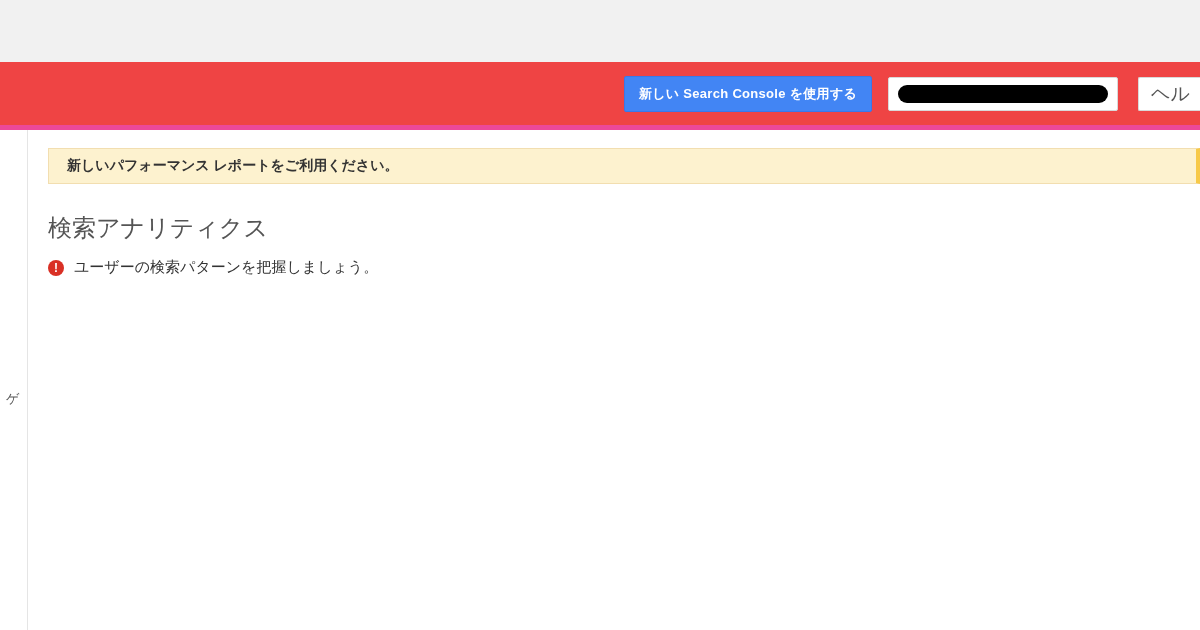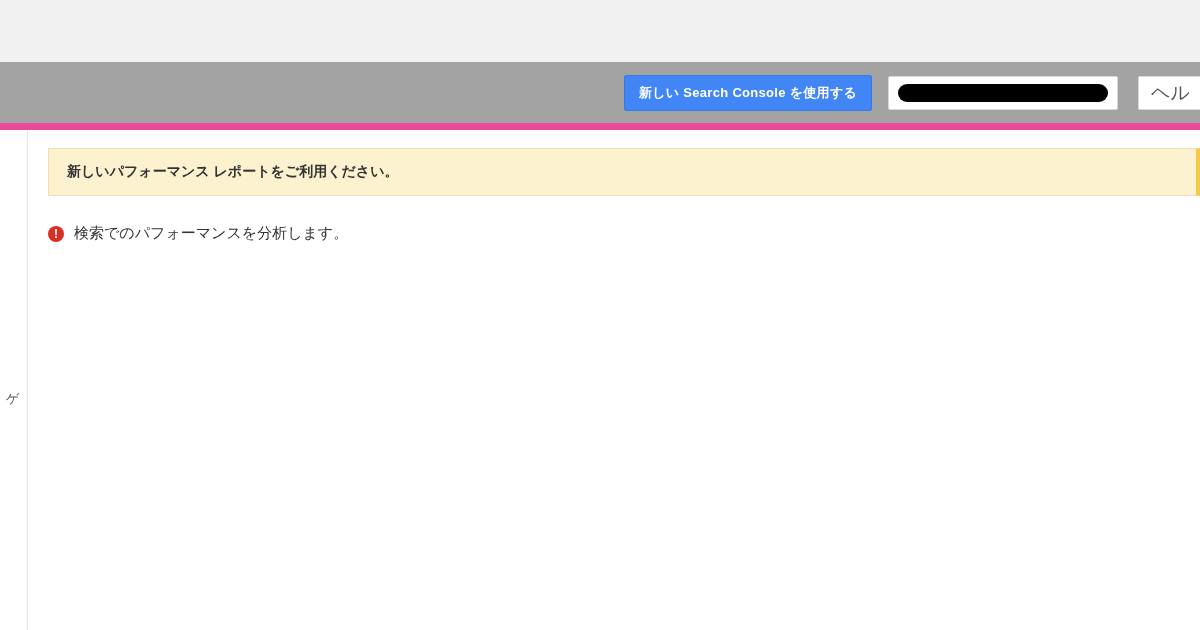--- a/index.html
+++ b/index.html
@@ -11,22 +11,22 @@
       overflow: hidden;
     }
     .top-gray-bar {
       width: 100%;
       height: 62px;
       background: #f1f1f1;
     }
     .toolbar {
       width: 100%;
       height: 68px;
-      background: #a3a3a3;
-      border-bottom: 7px solid #ec4899;
+      background: #ef4444;
+      border-bottom: 5px solid #ec4899;
       display: flex;
       align-items: center;
       justify-content: flex-end;
       padding-right: 0;
       gap: 16px;
     }
     .btn-primary {
       background: #4285f4;
       color: #fff;
       border: 1px solid #3b78e7;
@@ -84,21 +84,21 @@
       color: #555;
     }
     .main {
       flex: 1;
       padding: 18px 0 0 20px;
     }
     .notice-banner {
       background: #fdf2cf;
       border: 1px solid #f2deb0;
       border-right: 4px solid #f7c948;
-      padding: 14px 18px;
+      padding: 8px 18px;
       font-size: 14px;
       font-weight: bold;
       color: #333;
       margin-bottom: 28px;
       margin-right: 0;
     }
     .page-title {
       font-size: 24px;
       font-weight: 400;
       color: #555;
@@ -154,21 +154,22 @@
 <div class="body-wrap">
   <div class="sidebar">
     <span class="sidebar-frag">ゲ</span>
   </div>
   <div class="main">
 
     <div class="notice-banner">
       <span>新しいパフォーマンス レポートをご利用ください。</span>
     </div>
 
+    <h1 class="page-title">検索アナリティクス</h1>
 
 
     <div class="status-row">
       <span class="error-icon">!</span>
-      <span class="status-text">検索でのパフォーマンスを分析します。</span>
+      <span class="status-text">ユーザーの検索パターンを把握しましょう。</span>
     </div>
 
   </div>
 </div>
 
 </body></html>

